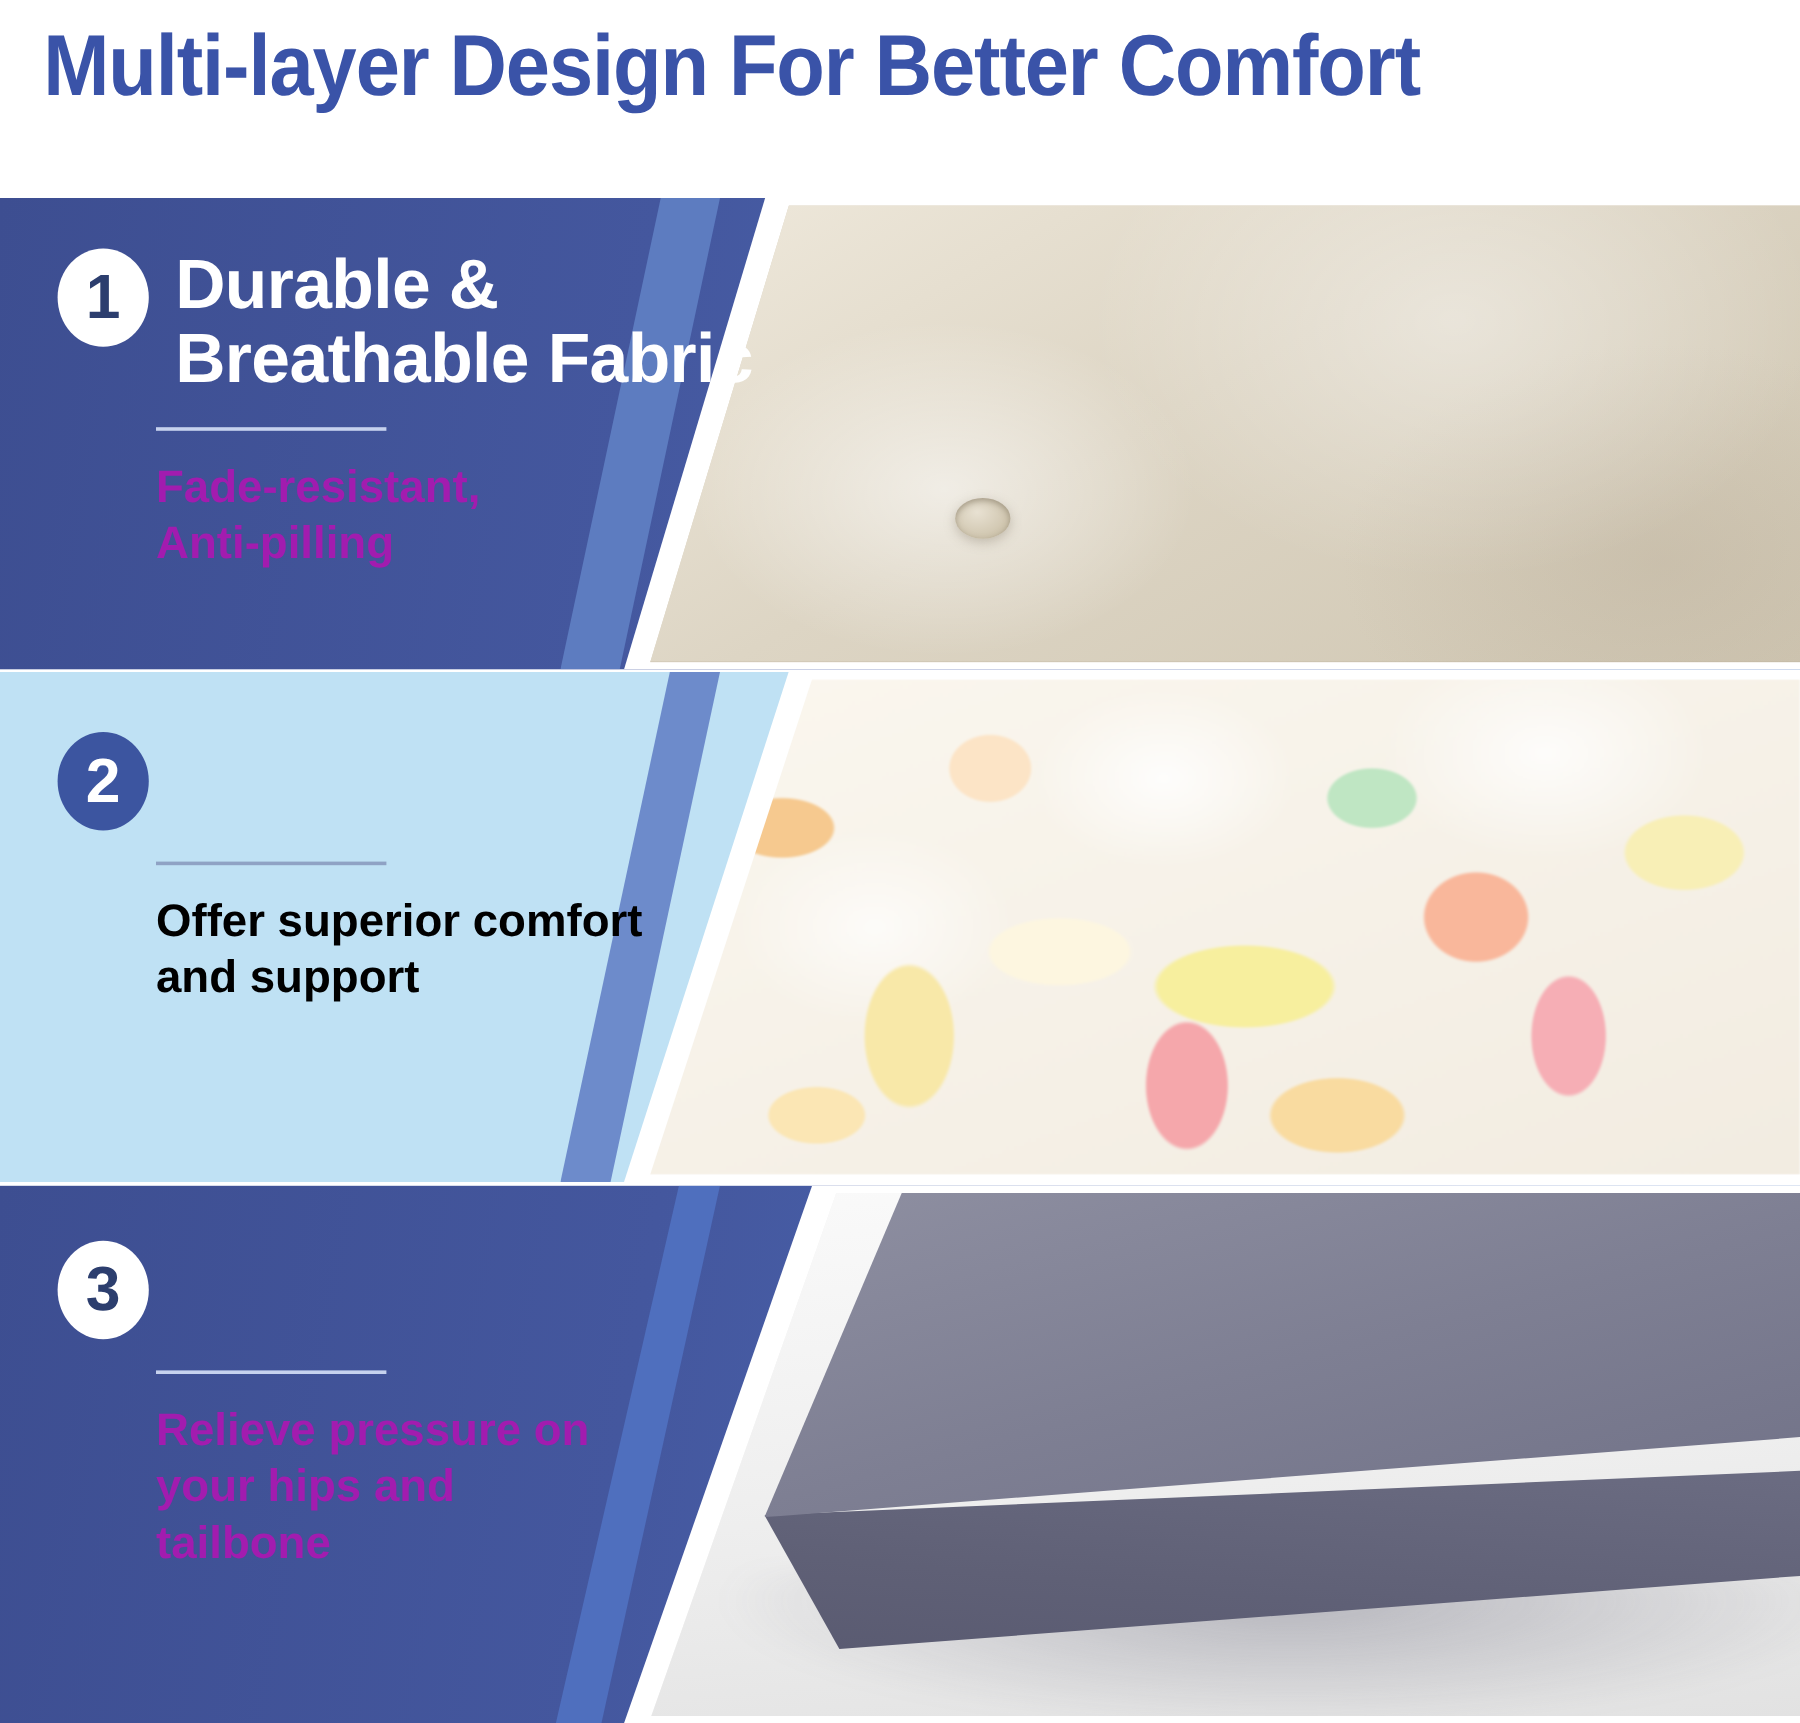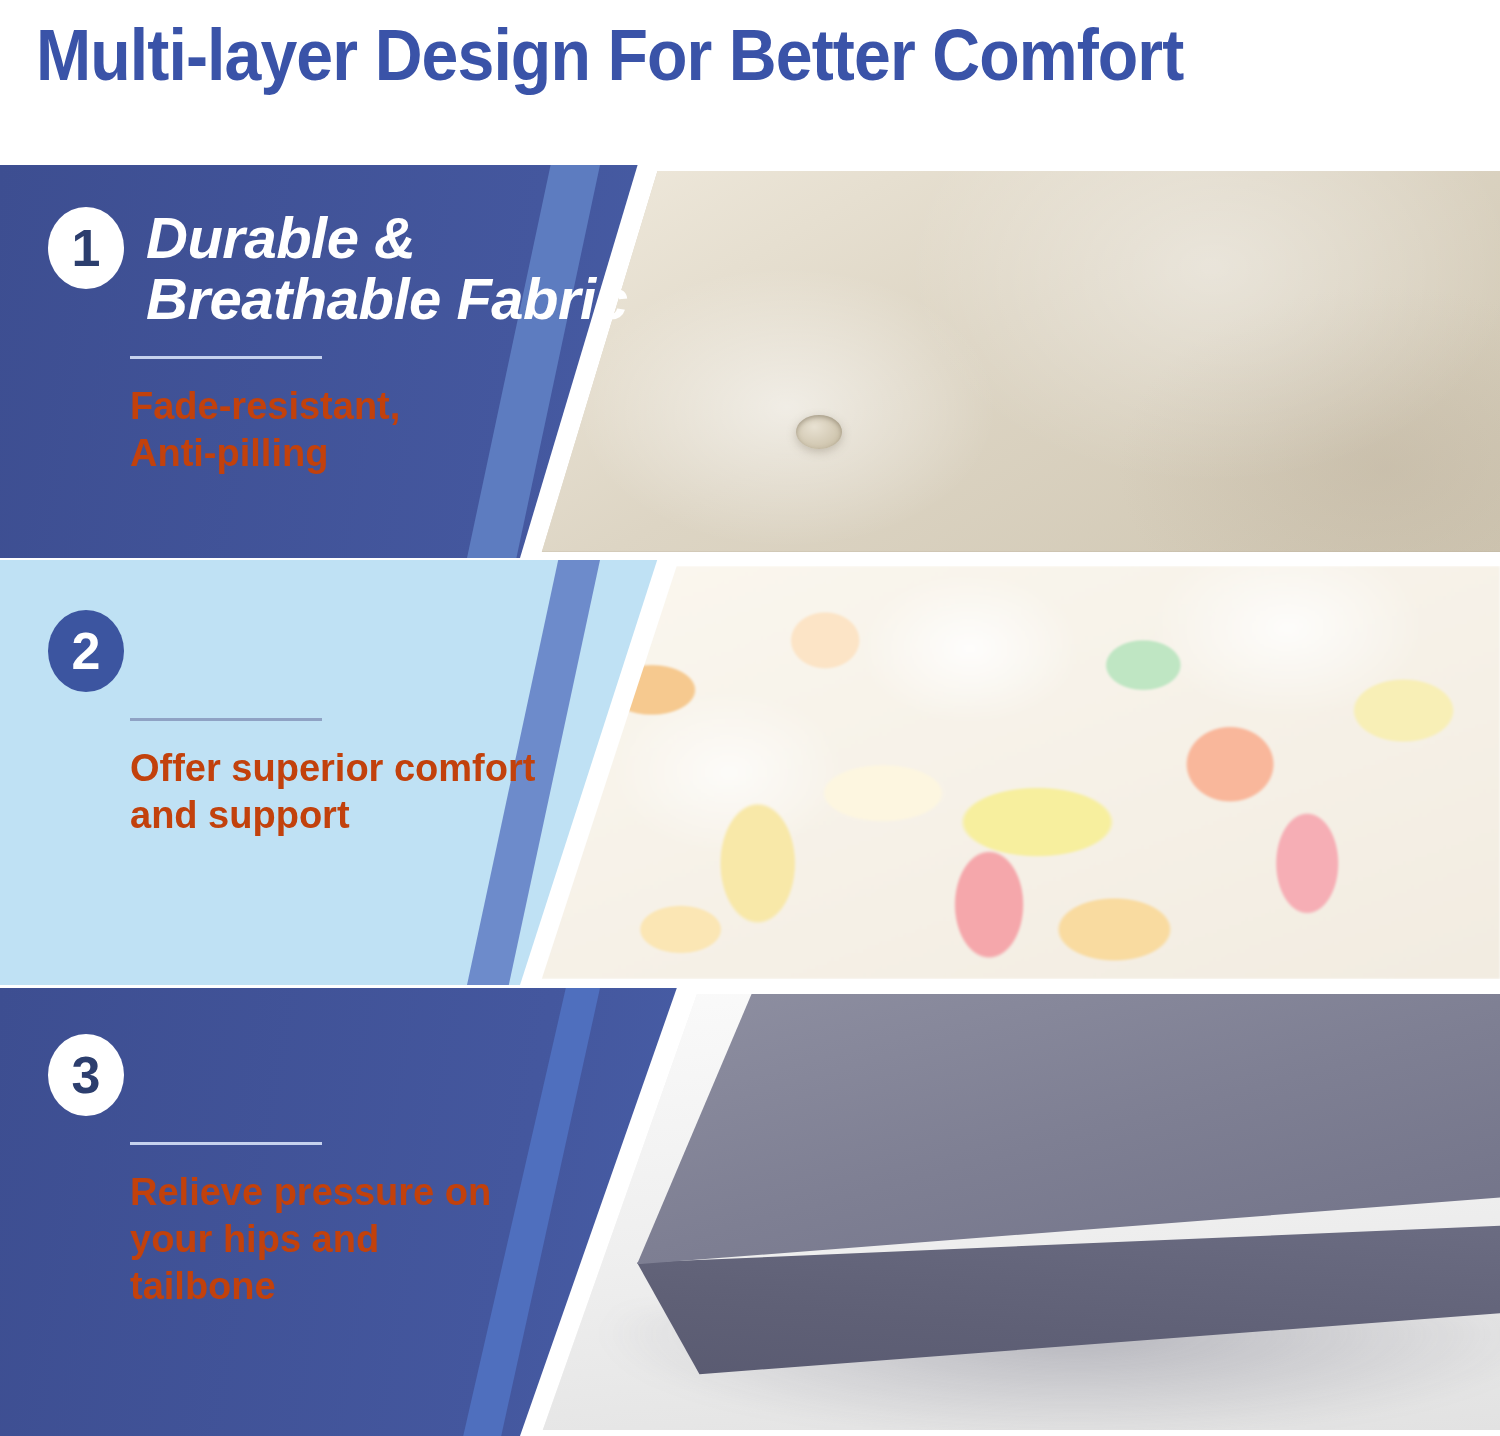--- a/index.html
+++ b/index.html
@@ -193,40 +193,40 @@
   .badge.dark  { background:#3c55a0; color:#ffffff; }
 
   .headline {
     margin-left:22px;
     font-size:58px;
     font-weight:bold;
     line-height:1.06;
     letter-spacing:-0.5px;
     white-space:pre-line;
   }
-  .headline.on-blue  { color:#ffffff;font-style:italic; }
+  .headline.on-blue  { color:#ffffff; }
   .headline.on-light { color:#2c3e6e; }
 
   .rule {
     height:3px;
     width:192px;
     margin:26px 0 24px 82px;
   }
   .rule.on-blue  { background:#c6d2ee; }
   .rule.on-light { background:#8fa2c4; }
 
   .sub {
     margin-left:82px;
     font-size:38px;
     font-weight:600;
     line-height:1.24;
     white-space:pre-line;
   }
-  .sub.on-blue  { color:#c2410c; }
-  .sub.on-light { color:#c2410c; }
+  .sub.on-blue  { color:#a21caf; }
+  .sub.on-light { color:#000000; }
 </style>
 </head>
 <body>
 
 <div id="infographic">
 
   <div class="title-bar">
     <div class="title-text">Multi-layer Design For Better Comfort</div>
   </div>
 

